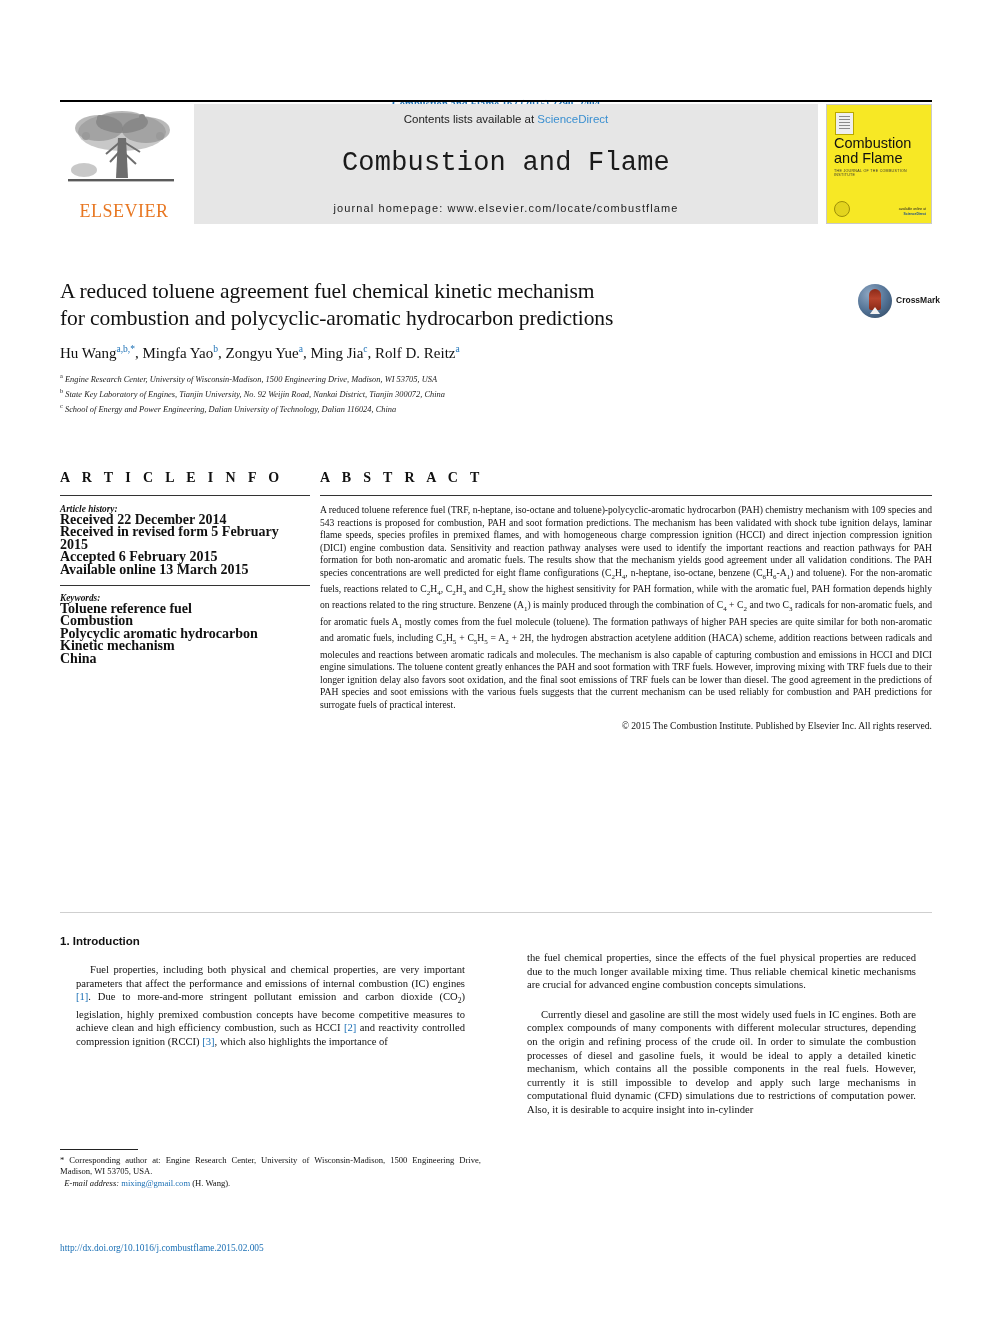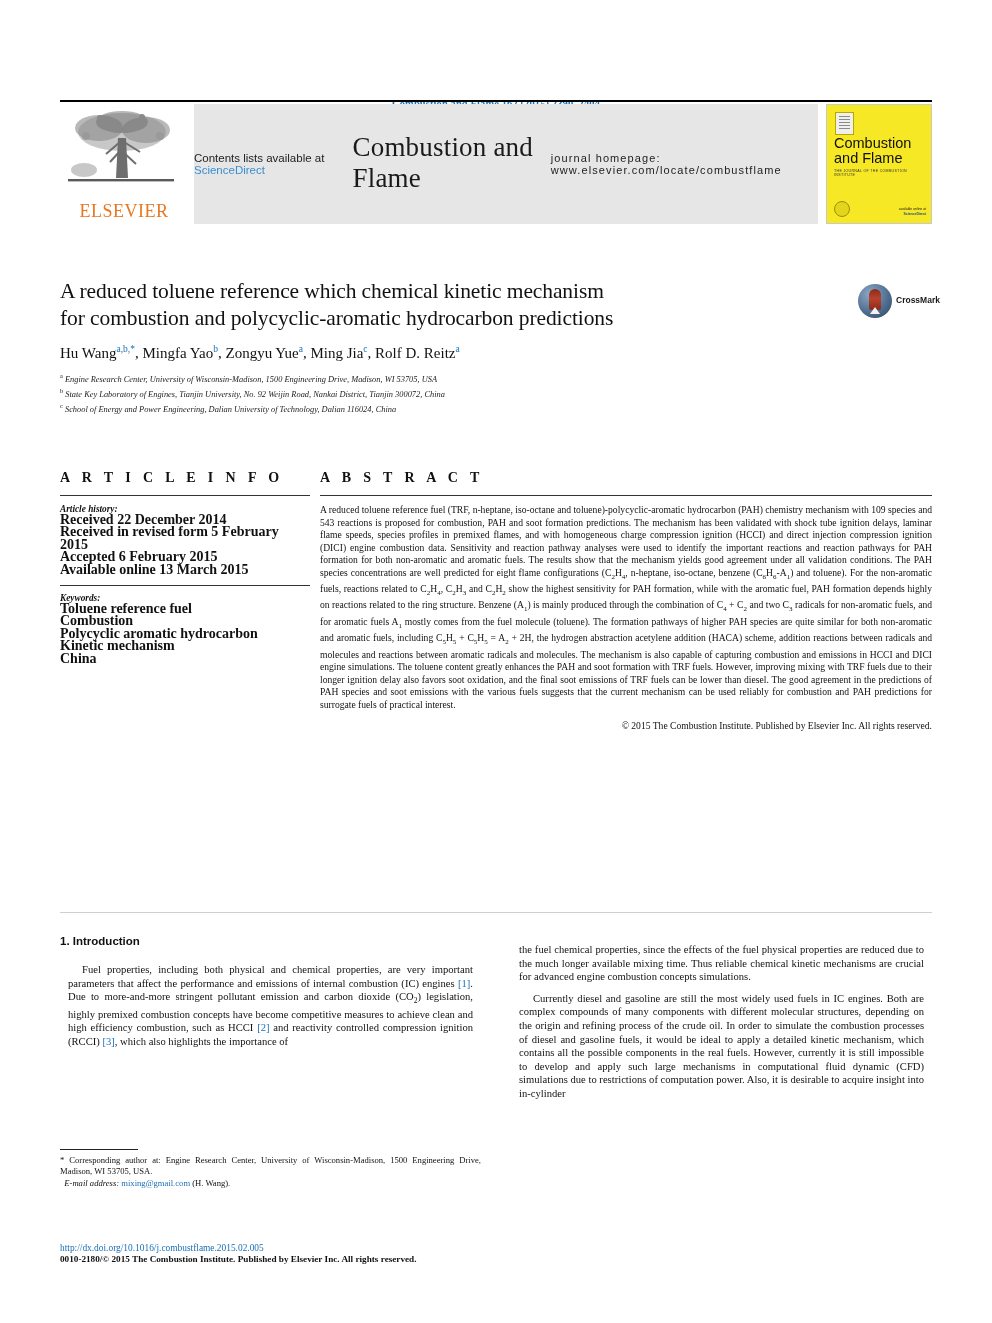--- a/index.html
+++ b/index.html
@@ -27,27 +27,27 @@
   .tree{
     position:absolute;left:6px;top:4px;width:112px;height:84px;
   }
   .elsevier-word{
     position:absolute;left:0;bottom:2px;width:128px;text-align:center;
     font-family:"Liberation Serif",serif;font-size:18px;letter-spacing:.5px;
     color:#E87722;
   }
   .mast-center{
     flex:1 1 auto;background:#e6e6e6;position:relative;
-    display:flex;flex-direction:row;align-items:center;justify-content:space-between;
+    display:flex;flex-direction:column;align-items:center;justify-content:space-between;
     padding:9px 0 10px 0;margin:0 8px 0 6px;
   }
   .contents-line{font-family:"Liberation Sans",sans-serif;font-size:11.5px;color:#222;}
   .contents-line .sd{color:#3a8fd0;}
   .journal-name{
-    font-family:Liberation Serif, serif;font-size:27px;color:#1a1a1a;
+    font-family:Liberation Mono, monospace;font-size:27px;color:#1a1a1a;
     letter-spacing:.2px;margin-top:-2px;
   }
   .homepage{
     font-family:"Liberation Sans",sans-serif;font-size:11px;color:#222;letter-spacing:1.1px;
   }
   .cover{
     width:104px;flex:0 0 104px;background:#f5e52a;border:1px solid #c9c9c9;
     position:relative;overflow:hidden;
   }
   .cover-inner{position:absolute;inset:0;background:#f7e825;}
@@ -153,21 +153,21 @@
   
   .bodyrule{position:absolute;left:60px;top:912px;width:872px;border-top:1px solid #cfcfcf;}
   .maincols{position:absolute;left:60px;top:935px;width:872px;display:flex;}
   .col{width:421px;flex:0 0 421px;}
   .col.right{margin-left:30px;}
   .h2{
     font-family:"Liberation Sans",sans-serif;font-weight:bold;font-size:11.5px;
     color:#111;margin:0 0 16px 0;
   }
   .col p{
-    margin:8px;font-family:"Liberation Serif",serif;font-size:10.6px;line-height:13.6px;
+    margin:16px;font-family:"Liberation Serif",serif;font-size:10.6px;line-height:13.6px;
     text-align:justify;color:#111;text-indent:14px;
   }
   .col p.cont{text-indent:0;}
   .col p + p{margin-top:0;}
   .ref{color:#1a6fb5;}
   .col sub{font-size:7.6px;}
 
   
   .footnote{position:absolute;left:60px;top:1149px;width:421px;}
   .fn-rule{border-top:1px solid #222;width:78px;margin-bottom:5px;}
@@ -244,21 +244,21 @@
     </div>
   </div>
 
   <div class="crossmark">
     <div class="cm-badge"></div>
     <div class="cm-label">CrossMark</div>
   </div>
 
   <div class="titleblock">
     <div class="paper-title">
-      <span>A reduced toluene reference which chemical kinetic mechanism</span><br>
+      <span>A reduced toluene agreement fuel chemical kinetic mechanism</span><br>
       <span>for combustion and polycyclic-aromatic hydrocarbon predictions</span>
     </div>
 
     <div class="authors">
       <span><span>Hu Wang</span><sup>a,b,*</sup></span>,
       <span><span>Mingfa Yao</span><sup>b</sup></span>,
       <span><span>Zongyu Yue</span><sup>a</sup></span>,
       <span><span>Ming Jia</span><sup>c</sup></span>,
       <span><span>Rolf D. Reitz</span><sup>a</sup></span>
     </div>
@@ -325,16 +325,15 @@
     <div class="fn">* Corresponding author at: Engine Research Center, University of Wisconsin-Madison, 1500 Engineering Drive, Madison, WI 53705, USA.</div>
     <div class="fn">
       &nbsp;&nbsp;<span class="em">E-mail address:</span>
       <a href="#">mixing@gmail.com</a>
       <span>(H. Wang).</span>
     </div>
   </div>
 
   <div class="bottom">
     <div class="doi">http://dx.doi.org/10.1016/j.combustflame.2015.02.005</div>
-    <div class="issn">0010-2180/© 2015 The Combustion Institute. Published by Elsevier Inc. All rights reserved.</div>
   </div>
 
 </div>
 
 </body></html>

